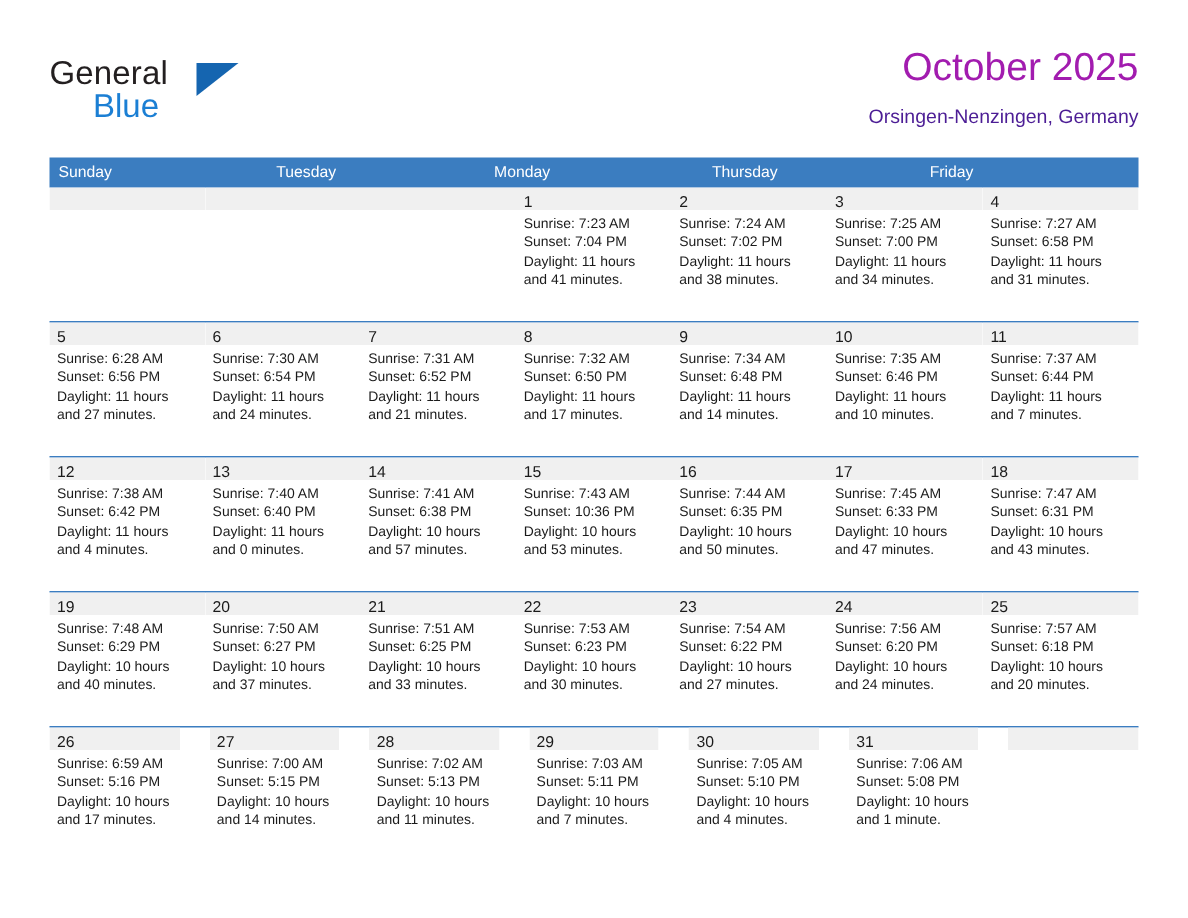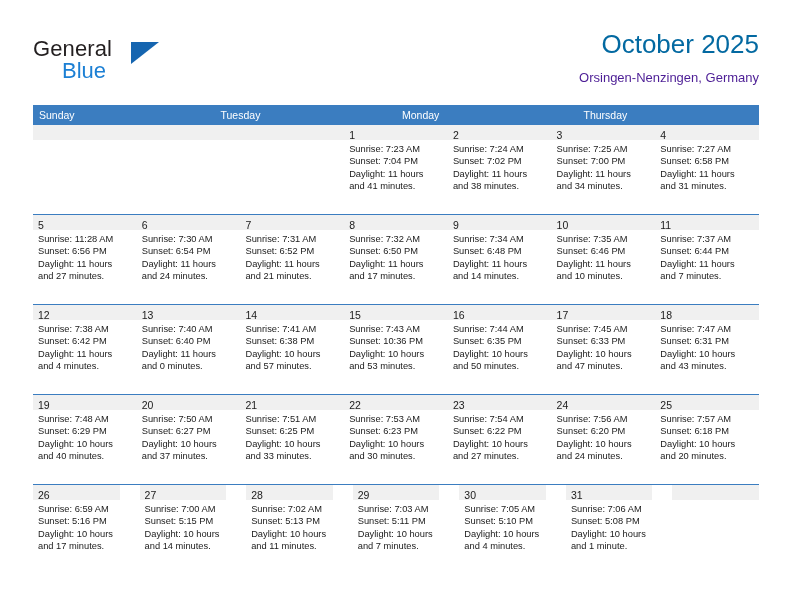--- a/index.html
+++ b/index.html
@@ -63,21 +63,21 @@
     border-bottom: 22px solid transparent;
   }
   .title-block {
     position: absolute;
     right: 0;
     top: 0;
     text-align: right;
   }
   .month-title {
     font-size: 26px;
-    color: #0369a1;
+    color: #a21caf;
     line-height: 32px;
     white-space: nowrap;
   }
   .location {
     font-size: 13px;
     color: #4c1d95;
     line-height: 20px;
     margin-top: 8px;
     white-space: nowrap;
   }
@@ -163,20 +163,21 @@
     </div>
 
   </div>
 
   <div class="calendar">
     <div class="dow-row">
         <div class="dow-cell">Sunday</div>
         <div class="dow-cell">Tuesday</div>
         <div class="dow-cell">Monday</div>
         <div class="dow-cell">Thursday</div>
+        <div class="dow-cell">Friday</div>
       </div>
     <div id="weeks-container">
         <div class="week-row">
           <div class="day-cell empty">
             <div class="day-number-band"><span class="day-number"></span></div>
             <div class="day-body"></div>
           </div>
           <div class="day-cell empty">
             <div class="day-number-band"><span class="day-number"></span></div>
             <div class="day-body"></div>
@@ -219,21 +220,21 @@
               <div class="day-line">Sunset: 6:58 PM</div>
               <div class="day-line">Daylight: 11 hours</div>
               <div class="day-line">and 31 minutes.</div>
             </div>
           </div>
         </div>
         <div class="week-row">
           <div class="day-cell">
             <div class="day-number-band"><span class="day-number">5</span></div>
             <div class="day-body">
-              <div class="day-line">Sunrise: 11:28 AM</div>
+              <div class="day-line">Sunrise: 6:28 AM</div>
               <div class="day-line">Sunset: 6:56 PM</div>
               <div class="day-line">Daylight: 11 hours</div>
               <div class="day-line">and 27 minutes.</div>
             </div>
           </div>
           <div class="day-cell">
             <div class="day-number-band"><span class="day-number">6</span></div>
             <div class="day-body">
               <div class="day-line">Sunrise: 7:30 AM</div>
               <div class="day-line">Sunset: 6:54 PM</div>

